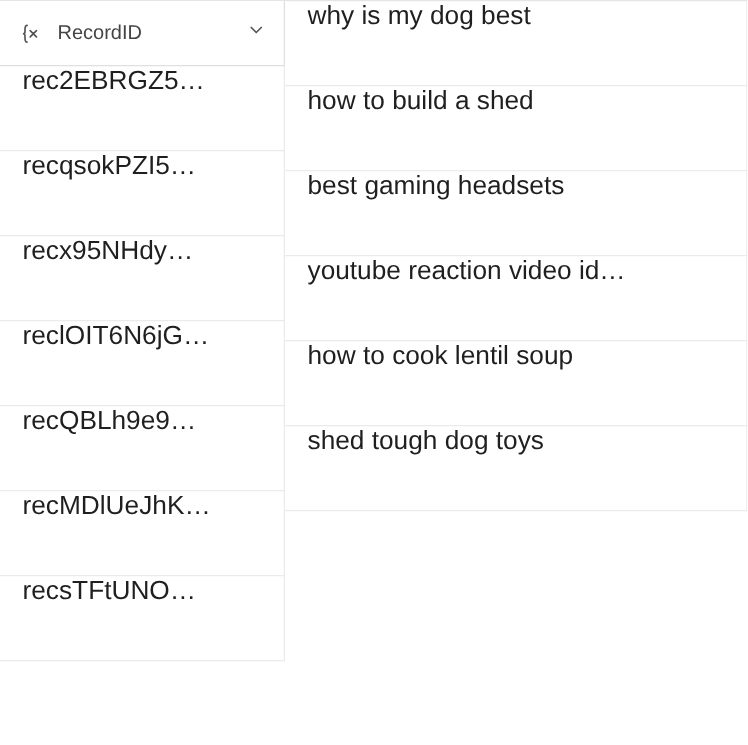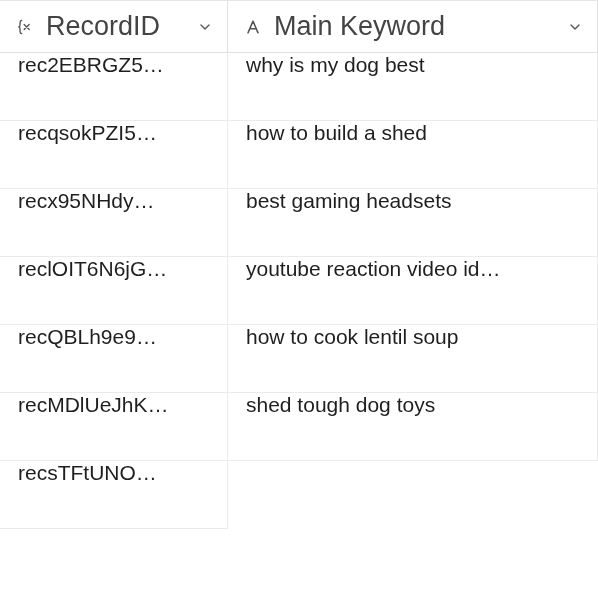--- a/index.html
+++ b/index.html
@@ -32,21 +32,21 @@
     }
     .header-cell {
       height: 52px;
       display: flex;
       align-items: center;
       padding: 16px 14px;
       border-right: 1px solid #e0e0e0;
       border-bottom: 1px solid #e0e0e0;
       background: #fff;
       color: #444;
-      font-size: 27px;
+      font-size: 16px;
       cursor: pointer;
     }
     .header-cell .label {
       flex: 1;
       margin-left: 10px;
       white-space: nowrap;
       overflow: hidden;
       text-overflow: ellipsis;
     }
     .header-icon {
@@ -120,33 +120,20 @@
       </div>
     <div class="data-cell">
         <span>recMDlUeJhK…</span>
       </div>
     <div class="data-cell">
         <span>recsTFtUNO…</span>
       </div>
   </div>
 
   <div class="column col-keyword">
-    <div class="header-cell">
-      <span class="header-icon">
-        <svg width="20" height="20" viewBox="0 0 24 24" fill="none" stroke="currentColor" stroke-width="1.8">
-          <path d="M6 19 L12 5 L18 19 M8.5 14 L15.5 14" stroke-linecap="round" stroke-linejoin="round"></path>
-        </svg>
-      </span>
-      <span class="label">Main Keyword</span>
-      <span class="chevron">
-        <svg width="16" height="16" viewBox="0 0 24 24" fill="none" stroke="currentColor" stroke-width="2">
-          <path d="M6 9l6 6 6-6" stroke-linecap="round" stroke-linejoin="round"></path>
-        </svg>
-      </span>
-    </div>
     <div class="data-cell">
         <span>why is my dog best</span>
       </div>
     <div class="data-cell">
         <span>how to build a shed</span>
       </div>
     <div class="data-cell">
         <span>best gaming headsets</span>
       </div>
     <div class="data-cell">

